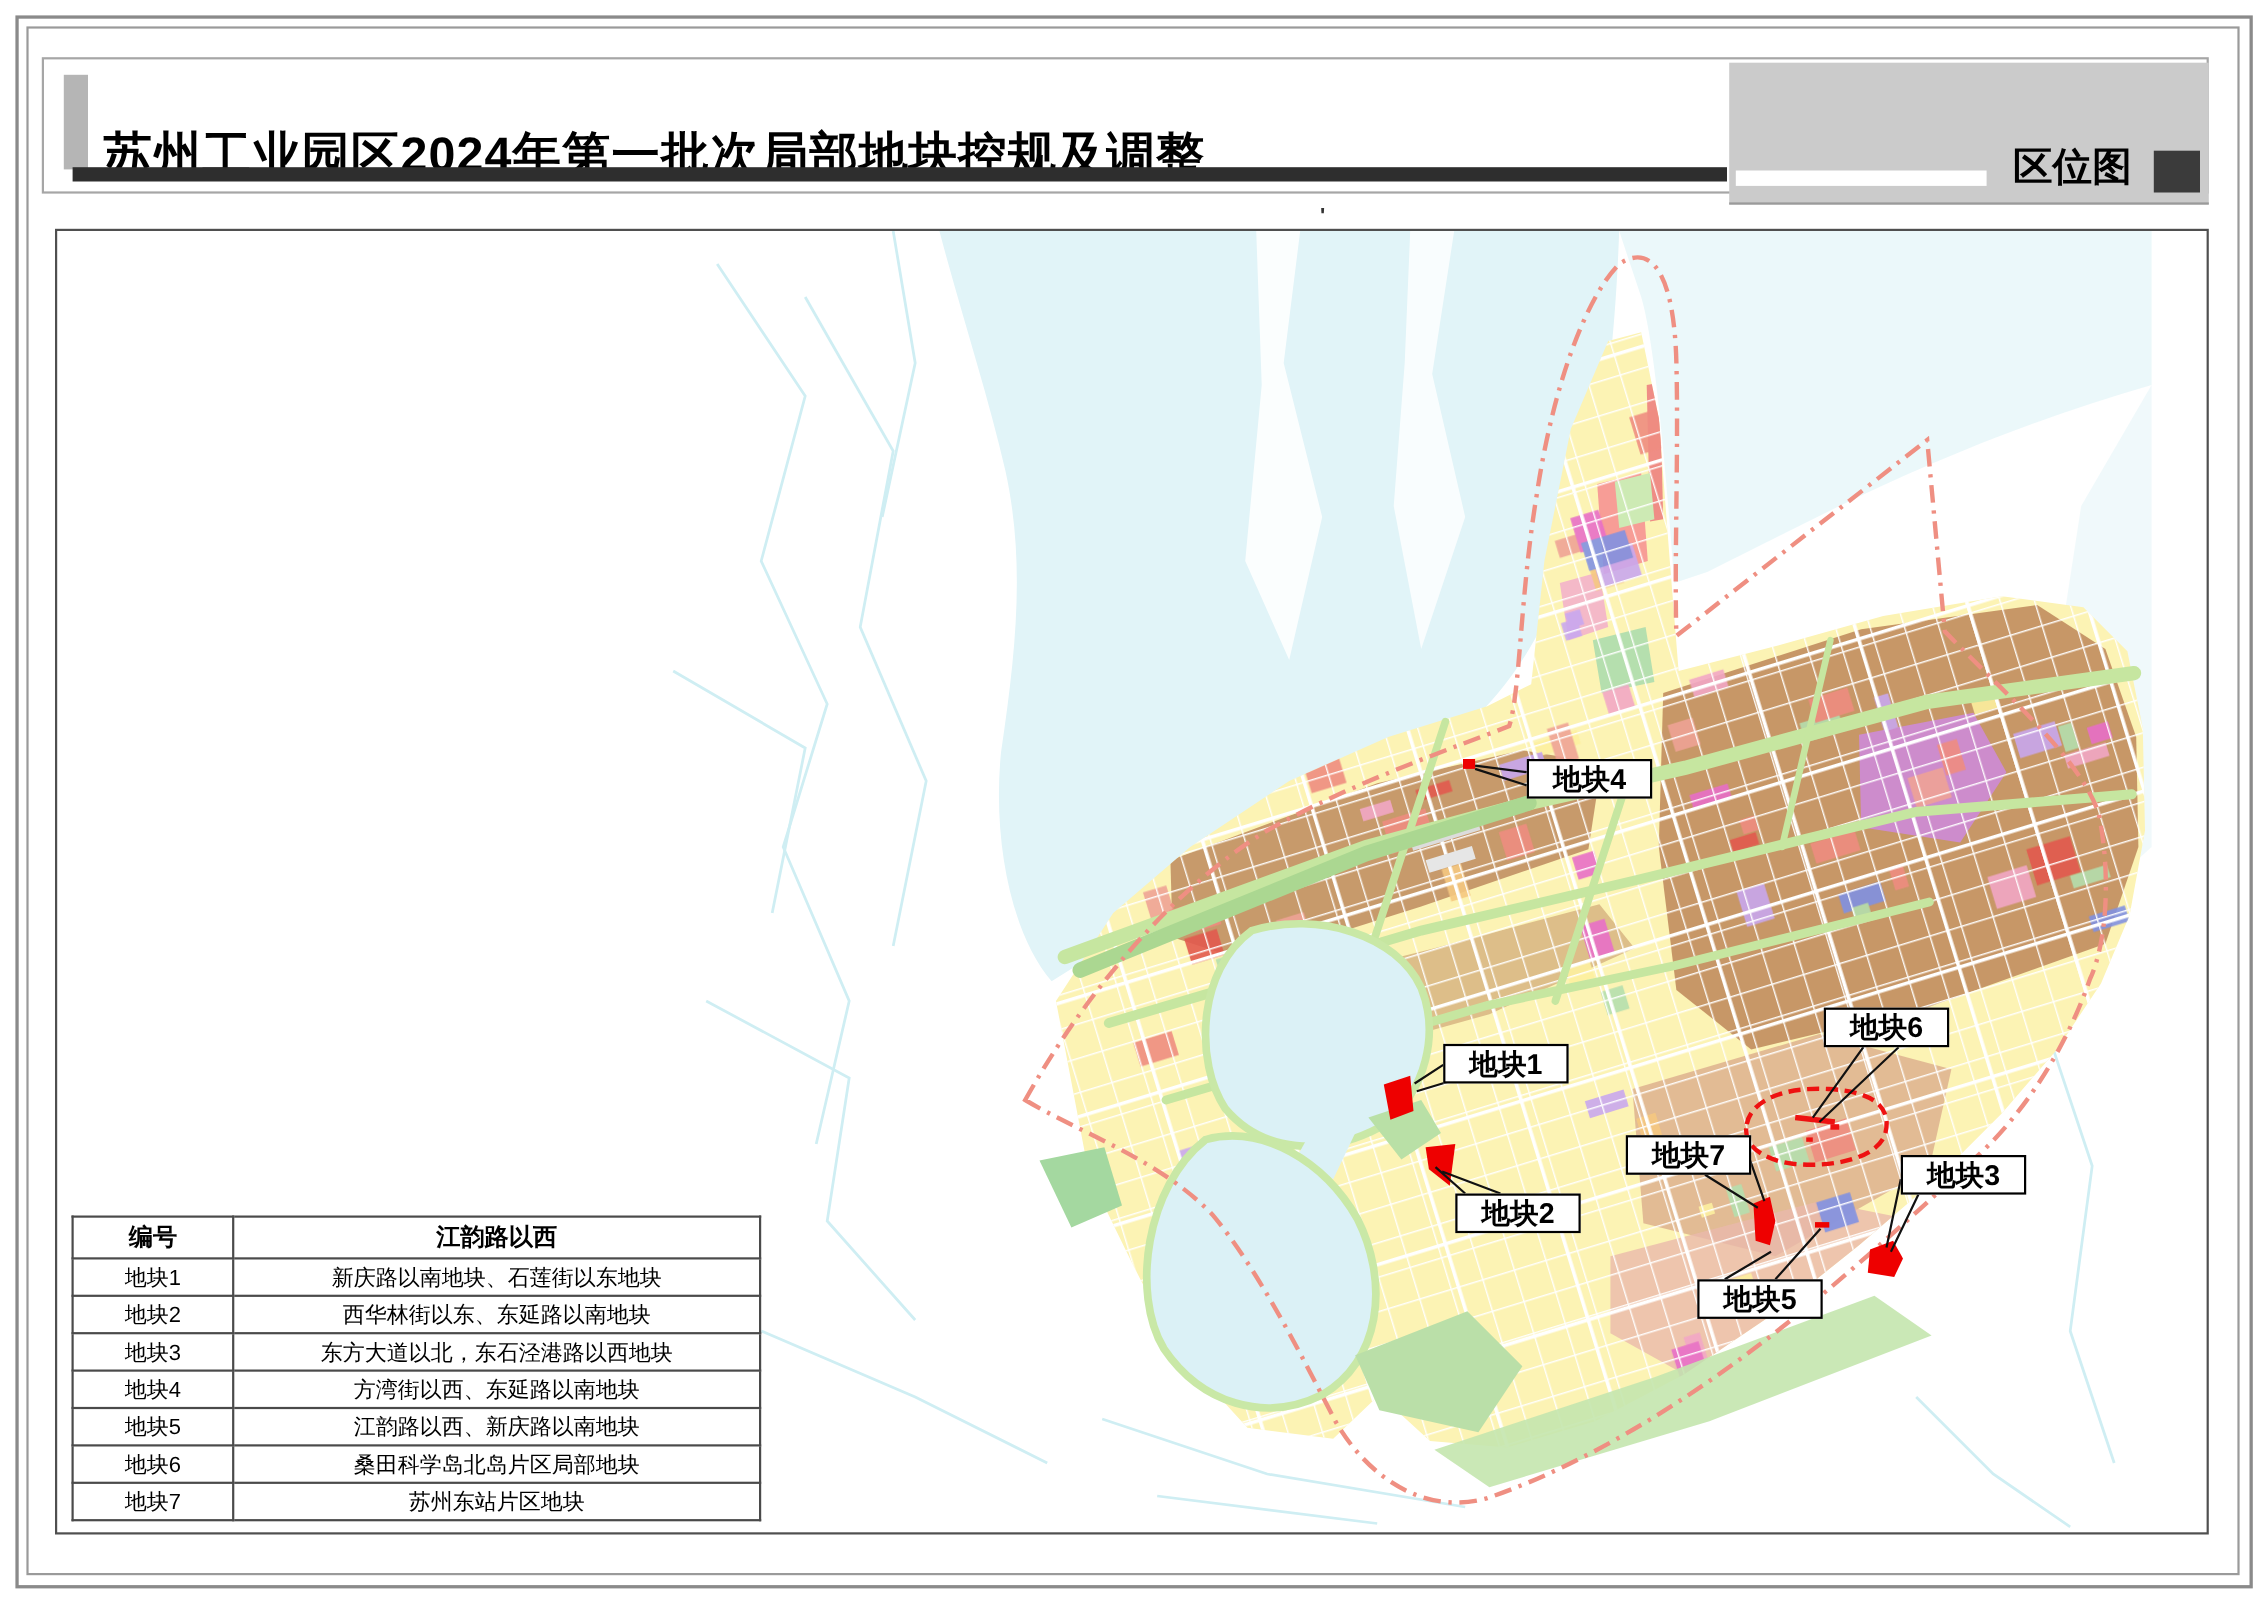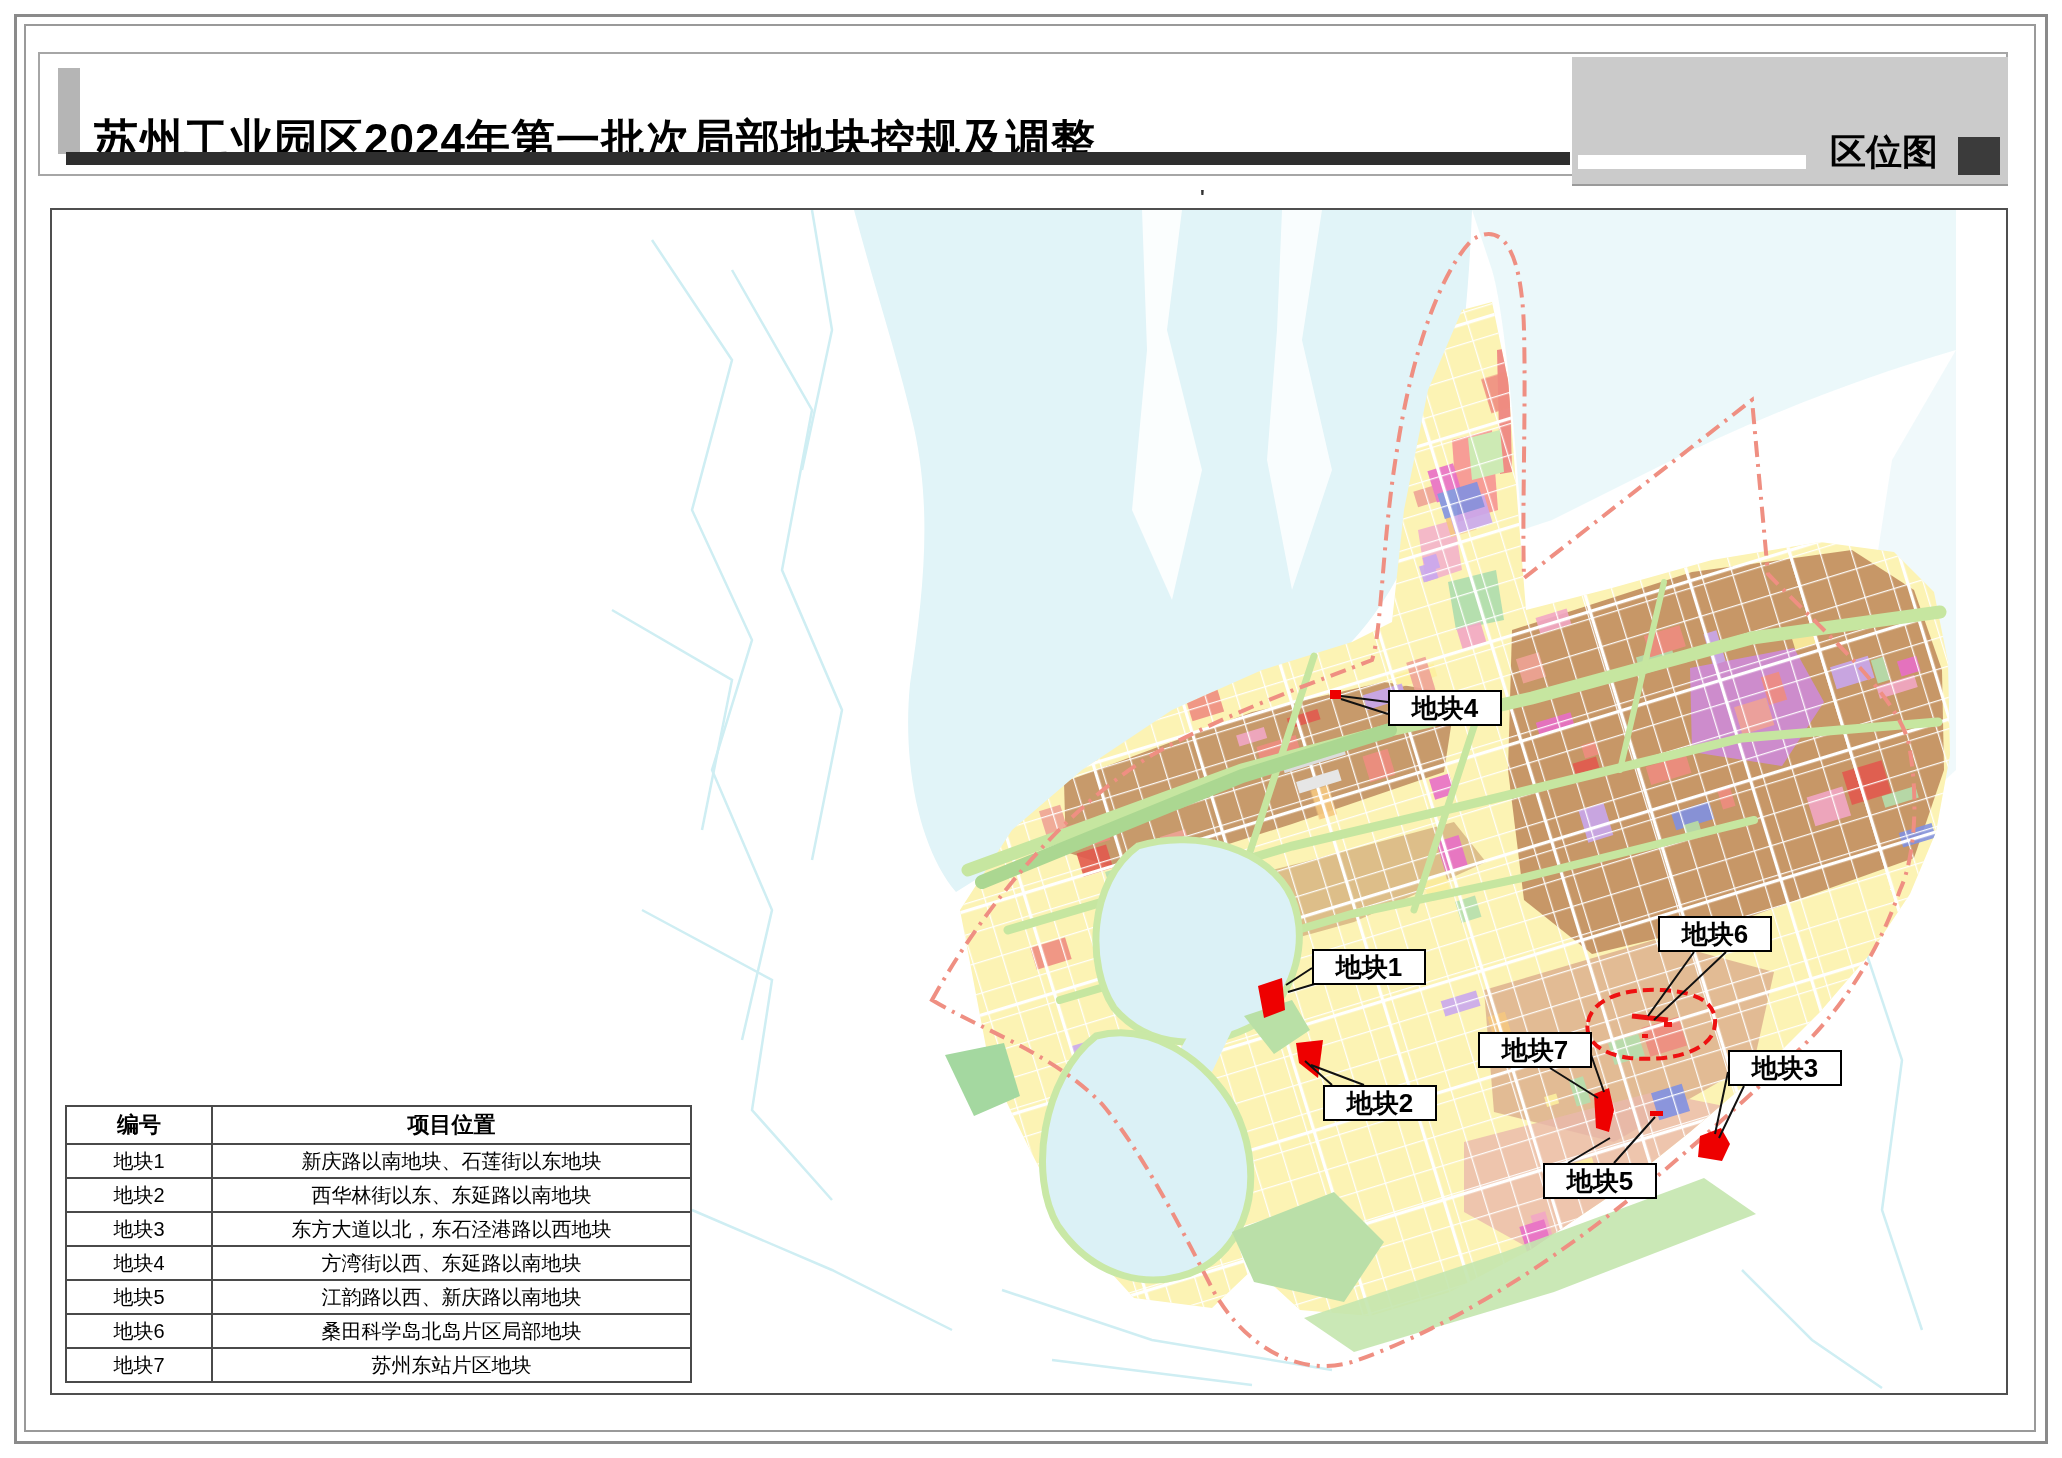--- a/index.html
+++ b/index.html
@@ -257,21 +257,21 @@
 <div class="plot-label" style="left:1676px;top:840px;">地块3</div>
 <div class="plot-label" style="left:1336px;top:480px;">地块4</div>
 <div class="plot-label" style="left:1491px;top:953px;">地块5</div>
 <div class="plot-label" style="left:1606px;top:706px;">地块6</div>
 <div class="plot-label" style="left:1426px;top:822px;">地块7</div>
 
 <table class="loc-table">
   <tbody>
         <tr>
     <th class="col-id">编号</th>
-    <th>项目位置</th>
+    <th>江韵路以西</th>
   </tr>
   <tr>
     <td>地块1</td>
     <td>新庆路以南地块、石莲街以东地块</td>
   </tr>
   <tr>
     <td>地块2</td>
     <td>西华林街以东、东延路以南地块</td>
   </tr>
   <tr>

